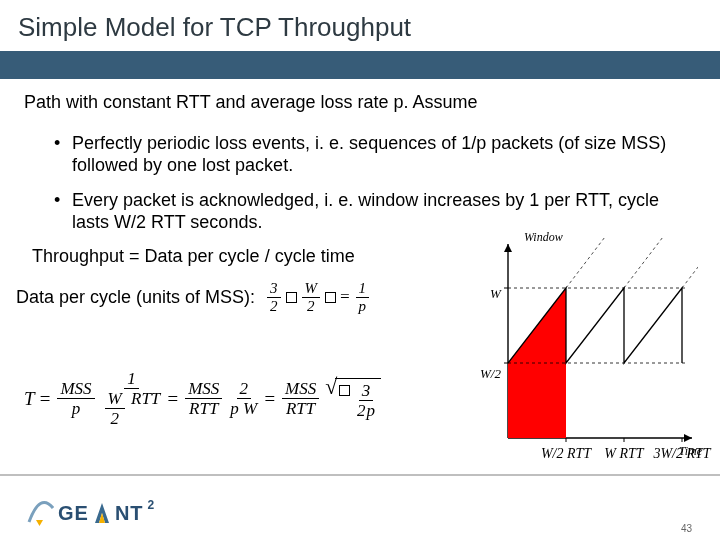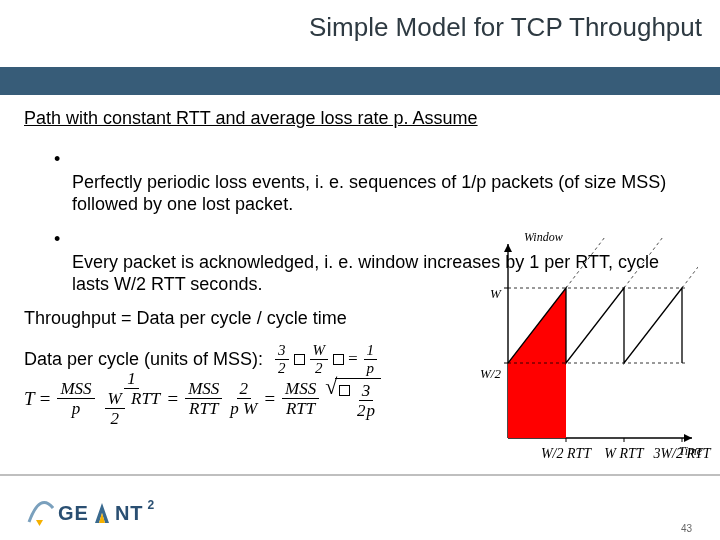--- a/index.html
+++ b/index.html
@@ -1,46 +1,44 @@
 <!DOCTYPE html>
 <html><head>
 <meta charset="utf-8">
 <style>
   * { margin: 0; padding: 0; box-sizing: border-box; }
   html, body { width: 720px; height: 540px; font-family: Arial, Helvetica, sans-serif; background: #fff; color: #000; }
   .slide { position: relative; width: 720px; height: 540px; overflow: hidden; }
 
   .title-bar {
-    padding: 12px 18px 24px 18px;
+    padding: 12px 18px 8px 18px;
     font-size: 26px;
     color: #2e3a42;
-    text-align: right;
   }
   .band {
     width: 100%;
     height: 28px;
     background: #375c78;
   }
 
   .body {
     padding: 12px 24px 0 24px;
     font-size: 18px;
     line-height: 1.25;
   }
   .intro-line {
     margin-bottom: 18px;
-    text-decoration: underline;
   }
   .bullets { padding-left: 30px; margin-top: 8px; }
   .bullet { margin-bottom: 12px; display: flex; }
   .bullet .dot { width: 18px; flex: 0 0 18px; }
-  .bullet .txt { flex: 1; margin-top: 23px; }
-
-  .mid-row { padding-left: 24px; margin-top: 6px; font-size: 18px; }
-  .mid-row2 { padding-left: 24px; margin-top: 14px; font-size: 18px; display: flex; align-items: center; gap: 10px; }
+  .bullet .txt { flex: 1; }
+
+  .mid-row { padding-left: 32px; margin-top: 6px; font-size: 18px; }
+  .mid-row2 { padding-left: 16px; margin-top: 14px; font-size: 18px; display: flex; align-items: center; gap: 10px; }
 
   .footer-rule {
     position: absolute;
     left: 0; right: 0;
     bottom: 64px;
     border-top: 2px solid #bfbfbf;
   }
   .logo {
     position: absolute;
     left: 26px;

